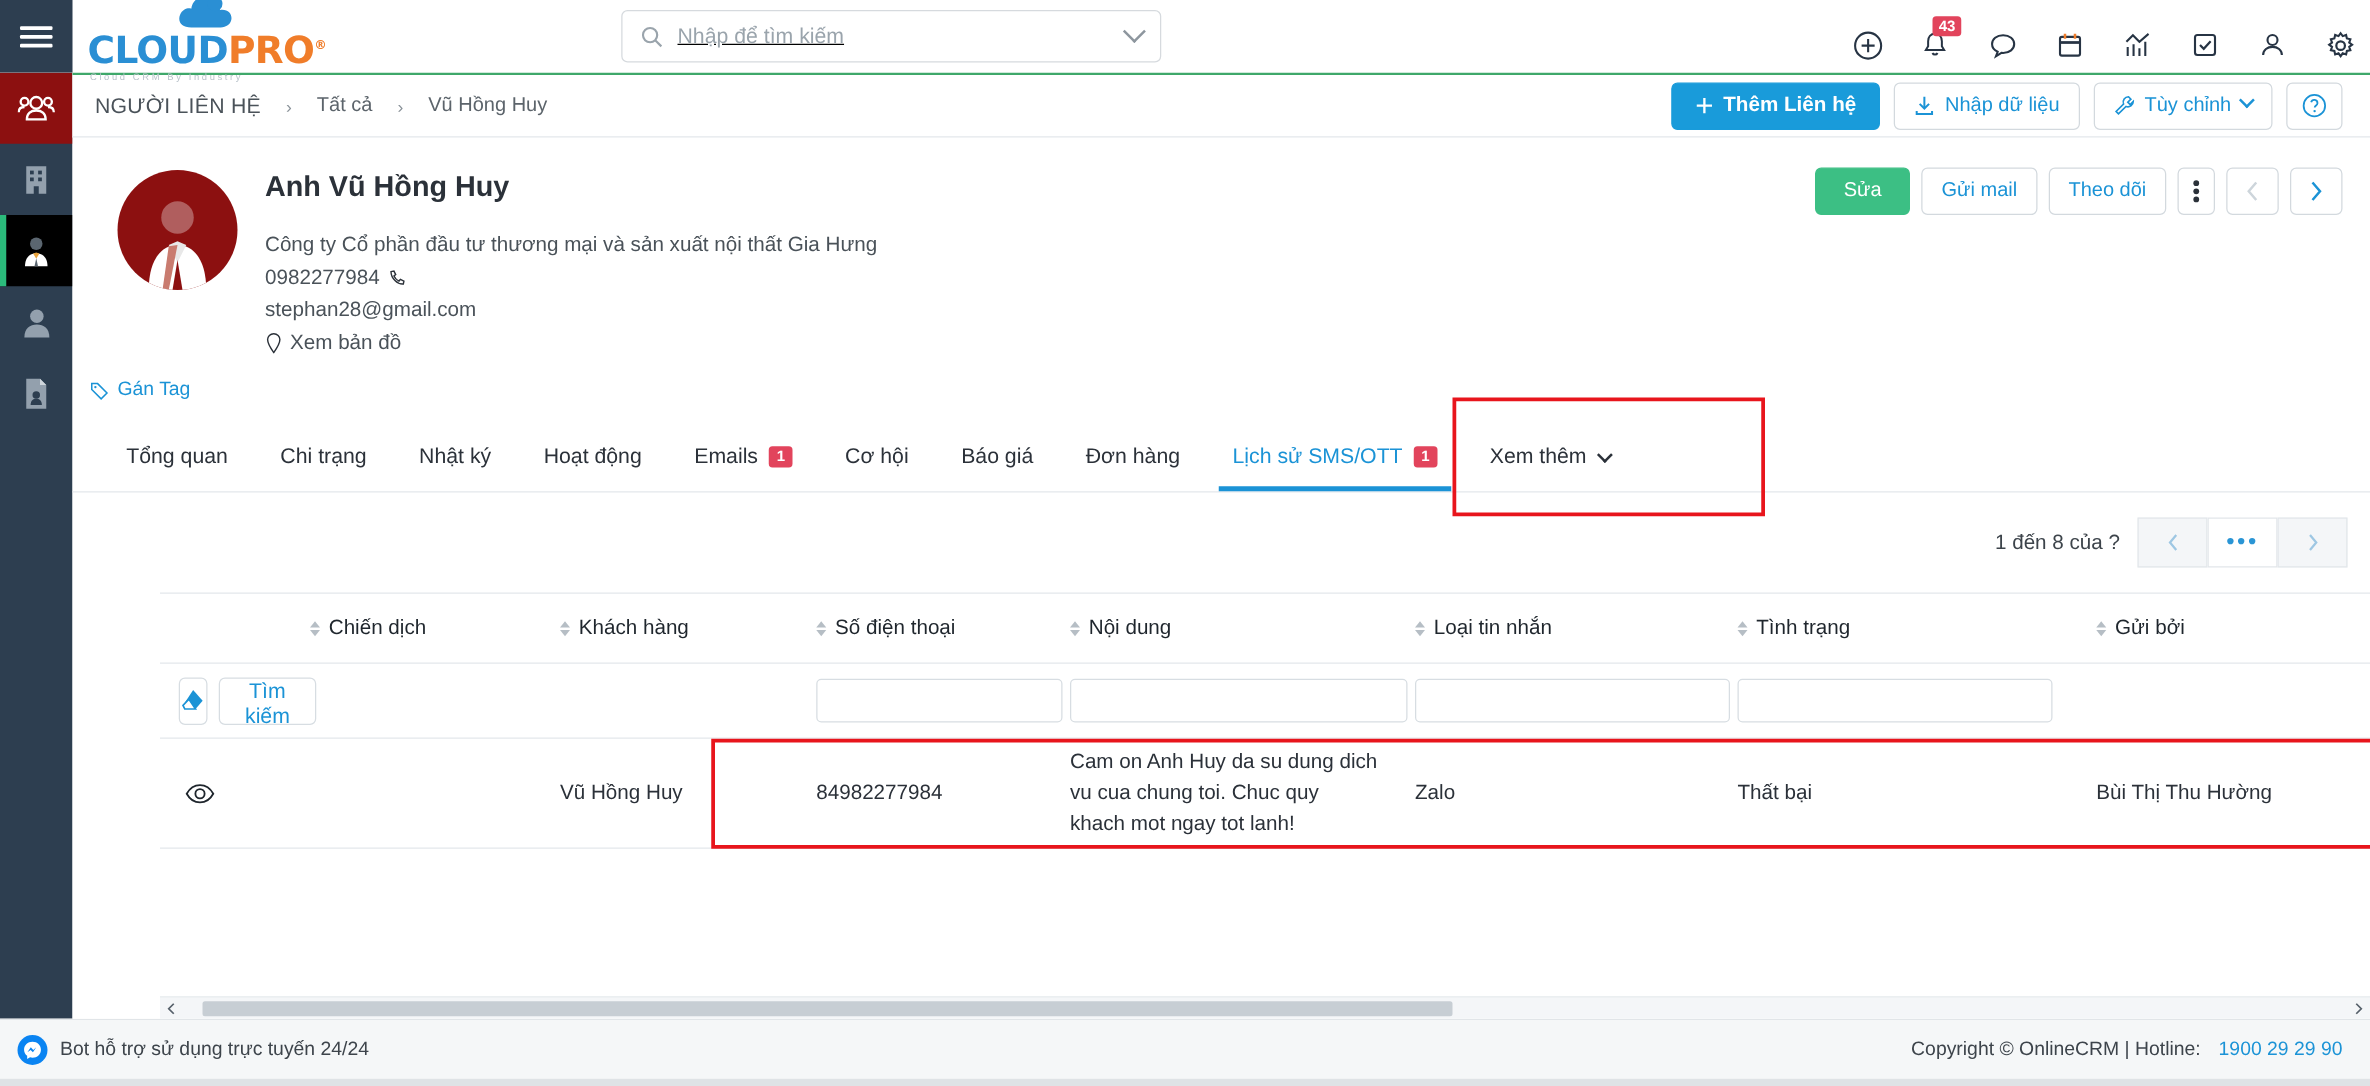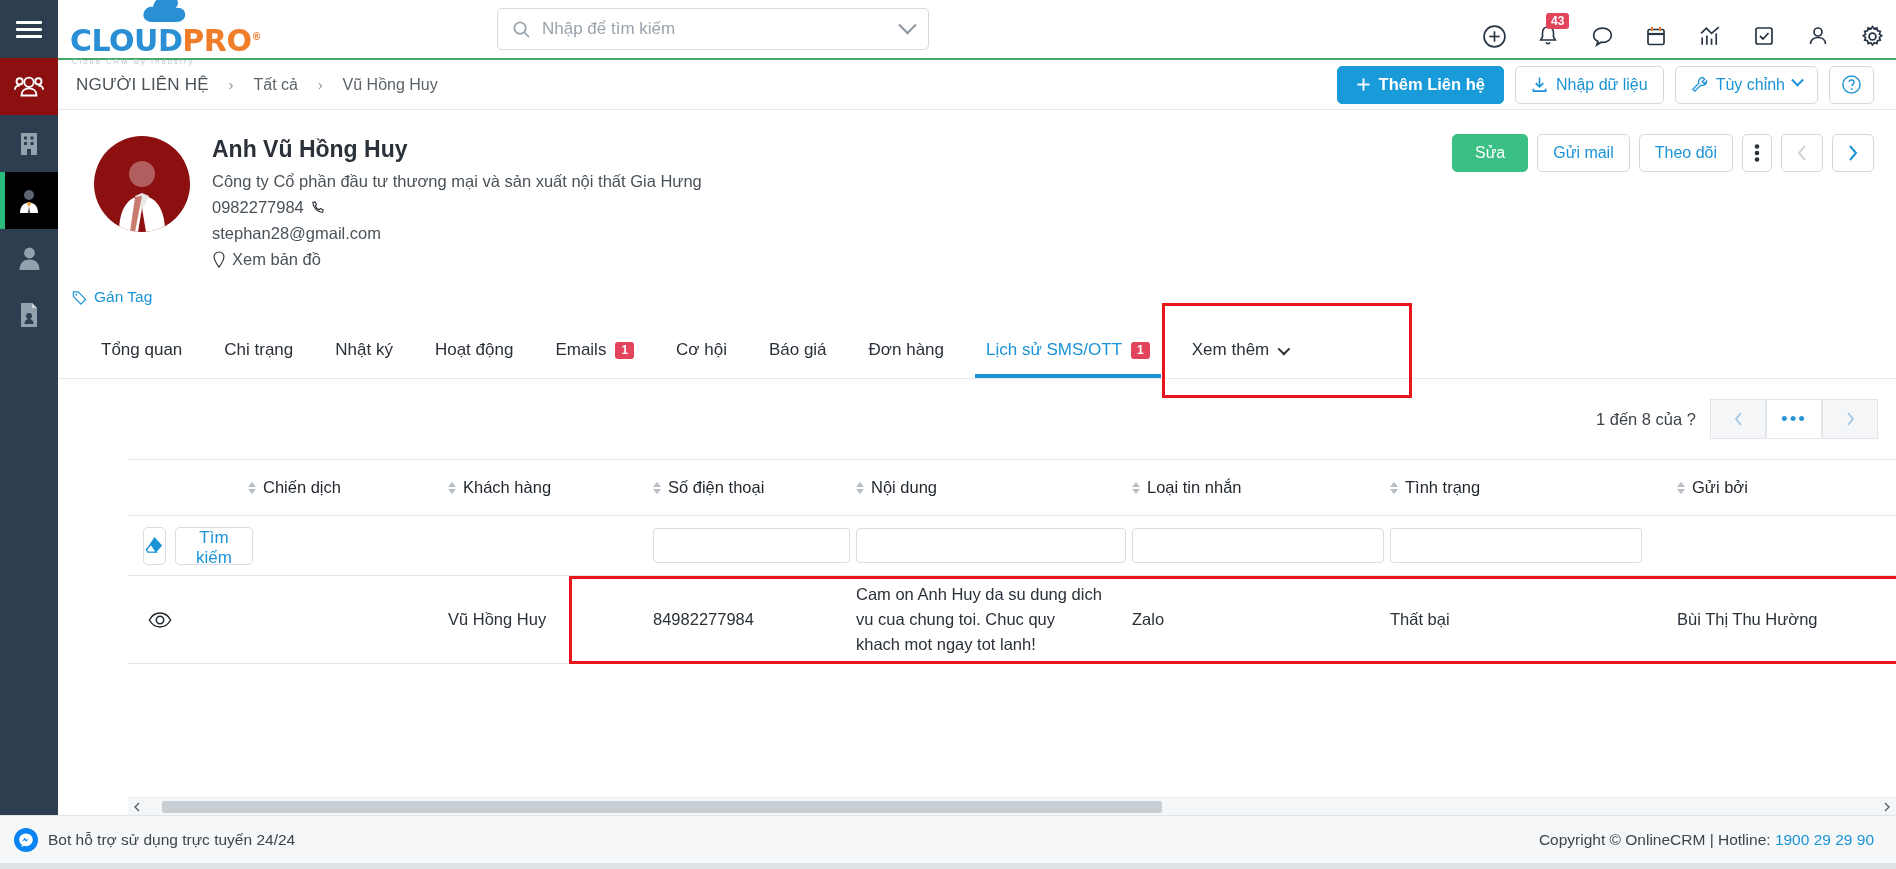--- a/index.html
+++ b/index.html
@@ -27,21 +27,21 @@
   .logo-text-wrap { display: flex; flex-direction: column; line-height: 1; }
   .logo-text { font-size: 30px; font-weight: bold; letter-spacing: -0.5px; font-family: "DejaVu Sans", sans-serif; }
   .logo-text .c1 { color: #2a8fd4; }
   .logo-text .c2 { color: #f07d2a; }
   .logo-reg { font-size: 10px; color: #f07d2a; vertical-align: super; }
   .logo-tag { font-size: 7.5px; color: #b9c3cb; letter-spacing: 2.1px; margin-top: 2px; margin-left: 2px; }
 
   .searchbox {
     position: absolute; left: 497px; top: 8px; width: 432px; height: 42px;
     border: 1px solid #d6dade; border-radius: 5px; background: #fff;
-    display: flex; align-items: center; padding: 0 14px; cursor: text;
+    display: flex; align-items: center; padding: 0 14px; cursor: text; text-decoration: underline;
   }
   .searchbox .placeholder { color: #9aa4ac; font-size: 17px; margin-left: 11px; flex: 1; }
   .chev-down { width: 13px; height: 13px; border-right: 2px solid #8d969e; border-bottom: 2px solid #8d969e; transform: rotate(45deg) translate(-3px,-3px); }
 
   .top-icons { position: absolute; right: 10px; top: 0; height: 72px; display: flex; align-items: center; gap: 26px; }
   .top-icon { position: relative; width: 28px; height: 28px; display: flex; align-items: center; justify-content: center; cursor: pointer; color: #273444; }
   .badge {
     position: absolute; top: -9px; left: 12px; background: #e2445c; color: #fff;
     font-size: 12px; font-weight: bold; border-radius: 3px; padding: 1px 5px; line-height: 14px;
   }
@@ -78,21 +78,21 @@
   .btn.primary { background: #199bda; border-color: #199bda; color: #fff; font-size: 16.5px; padding: 0 18px; font-weight: bold; }
   .btn.icon-only { padding: 0 11px; }
 
   .contact-card { padding: 22px 22px 0 22px; display: flex; position: relative; }
   .avatar {
     width: 96px; height: 96px; border-radius: 50%; background: #8c1010;
     display: flex; align-items: flex-end; justify-content: center; overflow: hidden;
     flex-shrink: 0; margin-left: 14px; margin-top: 4px;
   }
   .contact-info { margin-left: 22px; padding-top: 4px; }
-  .contact-name { font-size: 23px; font-weight: bold; color: #2b3139; margin-bottom: 5px; }
+  .contact-name { font-size: 23px; font-weight: bold; color: #2b3139; margin-bottom: 20px; }
   .contact-line { font-size: 16.5px; color: #4a5259; line-height: 26px; display: flex; align-items: center; gap: 6px; }
   .gan-tag { margin: 16px 0 0 14px; font-size: 15.5px; color: #1b93d6; display: inline-flex; align-items: center; gap: 7px; cursor: pointer; }
   .card-actions { position: absolute; right: 22px; top: 24px; display: flex; gap: 9px; }
   .btn.green { background: #3cbf84; border-color: #3cbf84; color: #fff; padding: 0 22px; }
   .btn.nav-dis { color: #cdd5db; padding: 0 14px; }
   .btn.nav { padding: 0 14px; }
 
   
   .tabs-wrap { margin-top: 16px; border-bottom: 1px solid #e4e8eb; position: relative; }
   .tabs { display: flex; align-items: flex-end; padding-left: 22px; height: 56px; }
@@ -144,21 +144,21 @@
   .hs-thumb { position: absolute; left: 16px; top: 0; height: 12px; width: 1000px; background: #c7ced4; border-radius: 2px; cursor: grab; }
 
   
   .footer {
     height: 48px; min-height: 48px; background: #f5f7f8; border-top: 1px solid #e1e5e8;
     display: flex; align-items: center; padding: 0 22px 0 14px;
   }
   .fb { display: flex; align-items: center; gap: 10px; font-size: 15.5px; color: #3d444b; cursor: pointer; }
   .msgr { width: 24px; height: 24px; border-radius: 50%; background: #0a84f2; display: flex; align-items: center; justify-content: center; }
   .copyright { margin-left: auto; font-size: 15.5px; color: #3d444b; }
-  .copyright a { color: #1b93d6; text-decoration: none; }
+  .copyright a { color: #1b93d6; text-decoration: none; margin-left: 10px; }
   .bottom-strip { height: 6px; background: #dfe3e6; }
 </style>
 </head>
 <body>
 
 <div class="app">
 
   <div class="topbar">
     <div class="hamburger-zone">
       <div class="hamburger">

